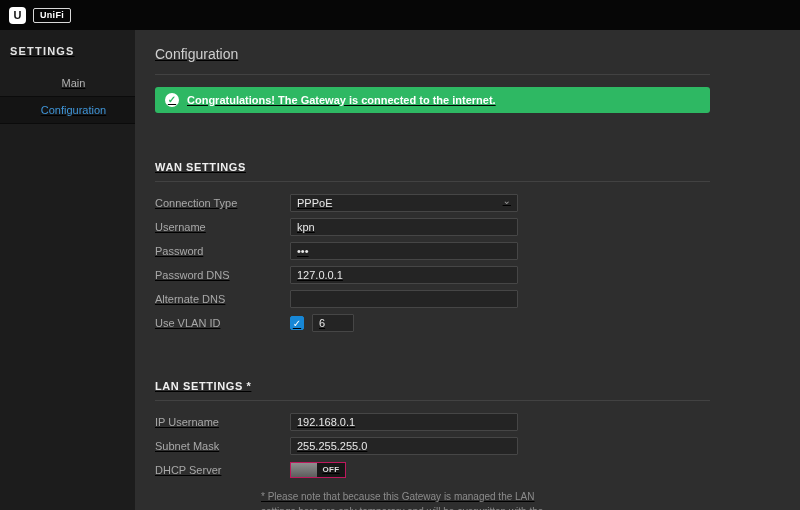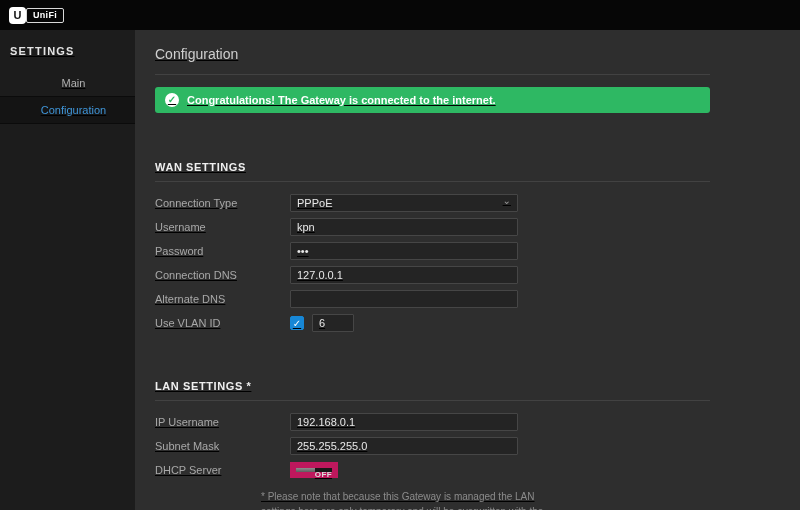--- a/index.html
+++ b/index.html
@@ -21,20 +21,21 @@
   .logo-u {
     width: 17px; height: 17px;
     background: #ffffff;
     border-radius: 4px;
     color: #111;
     font-weight: bold;
     font-size: 11px;
     display: flex; align-items: center; justify-content: center;
   }
   .logo-box {
+    margin-left: 7px;
     border: 1px solid #d9d9d9;
     border-radius: 2px;
     padding: 1px 6px 2px;
     color: #fff;
     font-size: 9px;
     font-weight: bold;
     letter-spacing: 0.3px;
   }
 
   
@@ -135,23 +136,23 @@
     border-radius: 2px;
     color: #fff;
     font-size: 10px;
     line-height: 13px;
     text-align: center;
     cursor: pointer;
   }
   .vlan-input { width: 42px; margin-left: 8px; }
 
   .toggle {
-    width: 48px; height: 16px;
+    width: 56px; height: 16px;
     background: #171717;
-    border: 6px solid #be185d;
+    border: 1px solid #be185d;
     display: flex;
     align-items: stretch;
     cursor: pointer;
   }
   .toggle-handle { width: 26px; background: linear-gradient(#8f8f8f, #5d5d5d); }
   .toggle-label {
     flex: 1;
     color: #dddddd;
     font-size: 8px;
     font-weight: bold;
@@ -214,21 +215,21 @@
         <div class="form-label">Username</div>
         <input class="text-input" type="text" value="kpn" style="">
       </div>
 
       <div class="form-row">
         <div class="form-label">Password</div>
         <input class="text-input" type="text" value="•••" style="">
       </div>
 
       <div class="form-row">
-        <div class="form-label">Connection DNS</div>
+        <div class="form-label">Password DNS</div>
         <input class="text-input" type="text" value="127.0.0.1" style="">
       </div>
 
       <div class="form-row">
         <div class="form-label">Alternate DNS</div>
         <input class="text-input" type="text" value="" style="">
       </div>
 
       <div class="form-row">
         <div class="form-label">Use VLAN ID</div>

